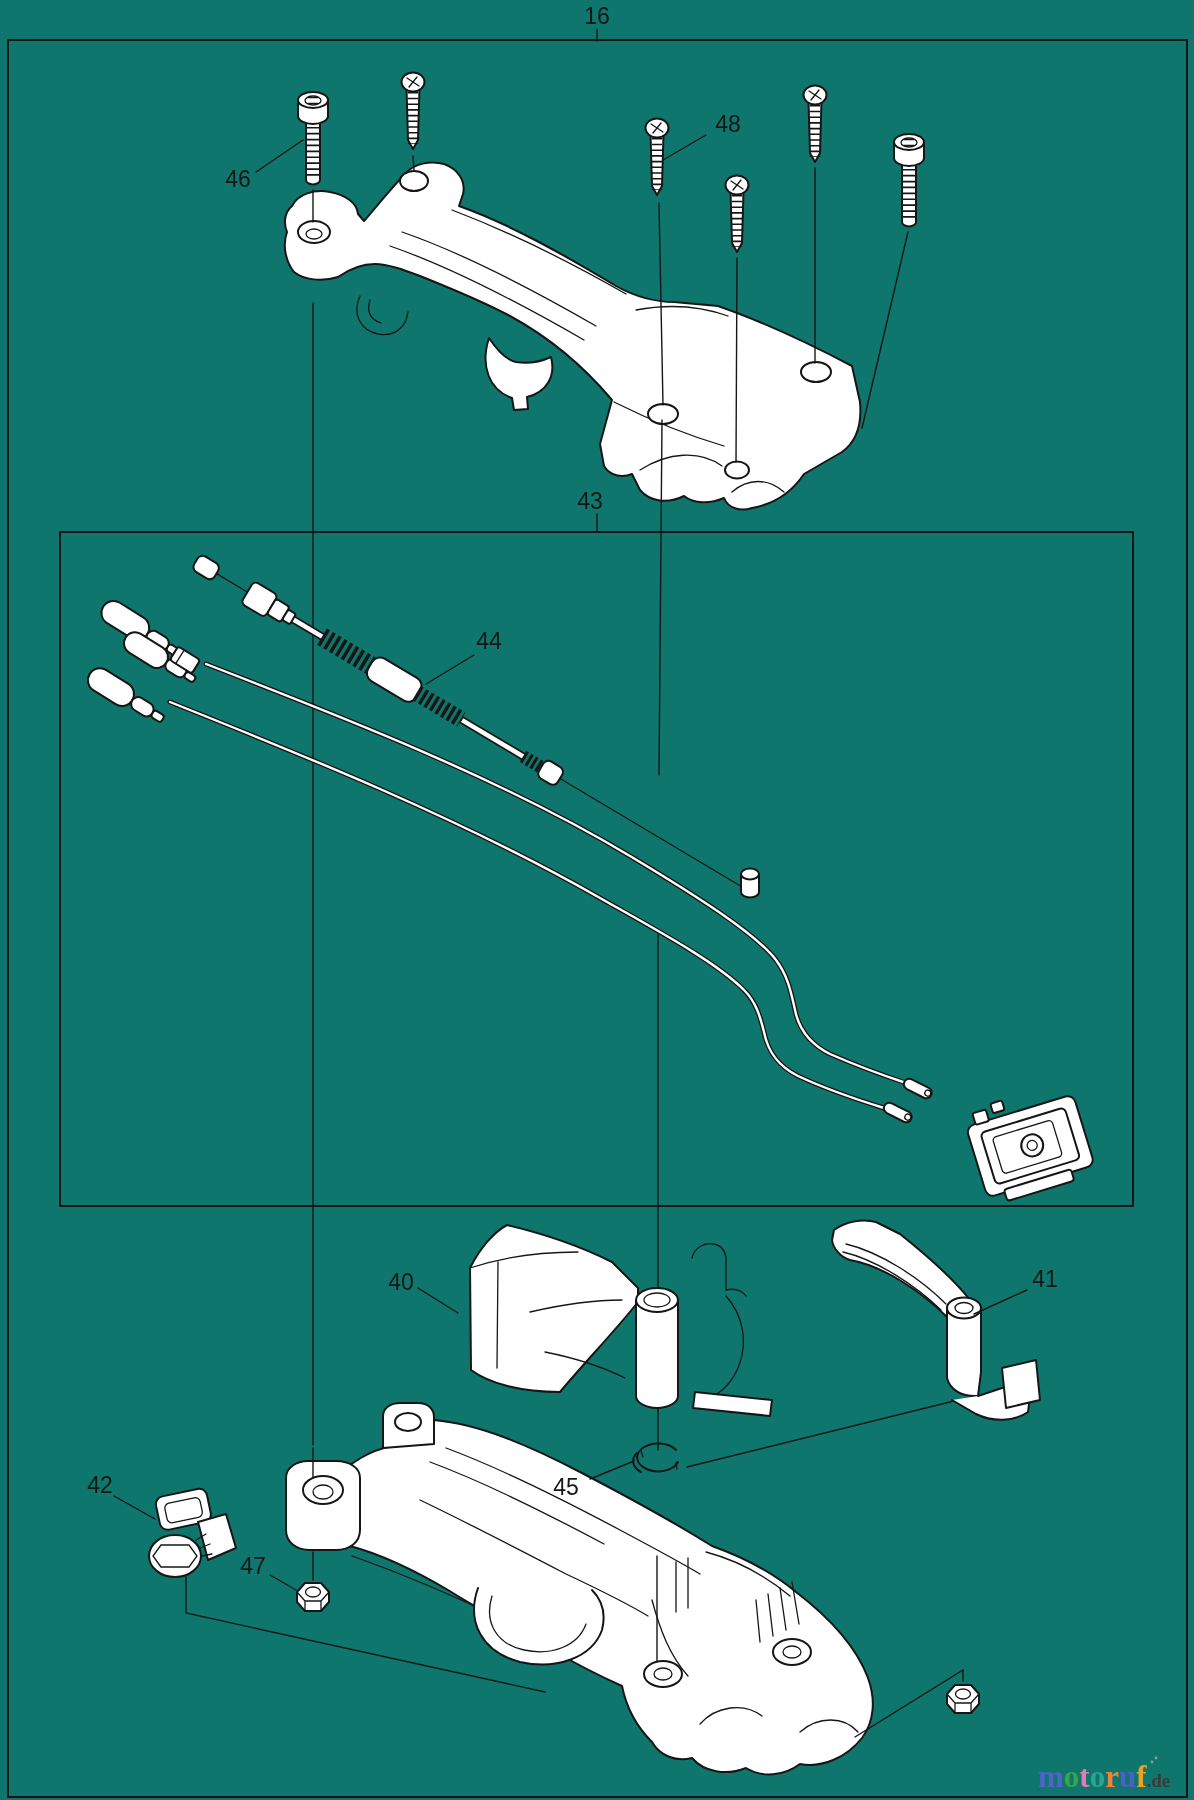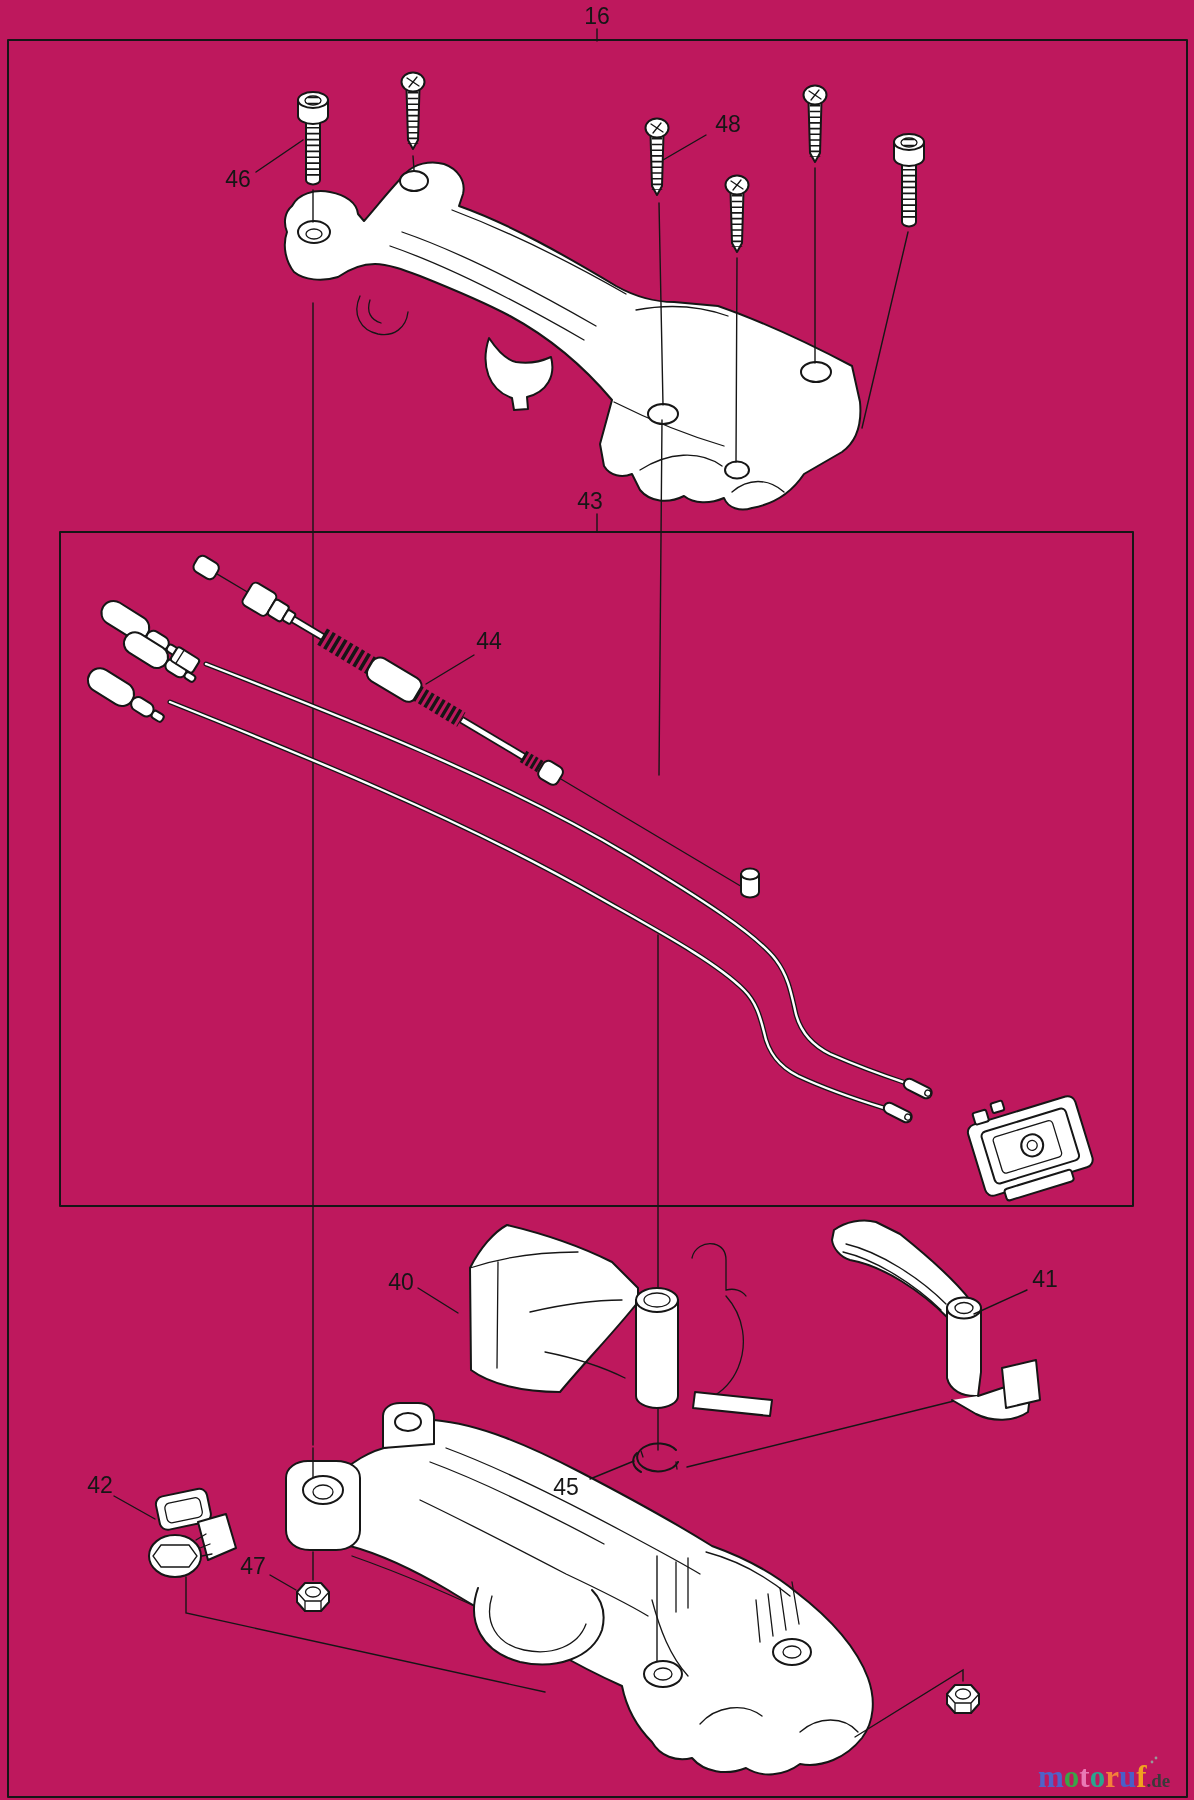--- a/index.html
+++ b/index.html
@@ -1,16 +1,16 @@
 <!DOCTYPE html>
 <html><head>
 <meta charset="utf-8">
 <style>
   html,body{margin:0;padding:0;background:#ffffff;}
-  .stage{position:relative;width:1194px;height:1800px;background:#be185d;overflow:hidden;
+  .stage{position:relative;width:1194px;height:1800px;background:#0f766e;overflow:hidden;
          font-family:"Liberation Sans",sans-serif;}
   svg{position:absolute;left:0;top:0;}
   .ln{fill:none;stroke:#161616;stroke-width:2;stroke-linecap:round;stroke-linejoin:round;}
   .fillw{fill:#ffffff;stroke:#161616;stroke-width:2;stroke-linecap:round;stroke-linejoin:round;}
   .thin{fill:none;stroke:#161616;stroke-width:1.3;stroke-linecap:round;}
   .ldr{fill:none;stroke:#161616;stroke-width:1.4;stroke-linecap:round;}
   .rib{fill:none;stroke:#161616;stroke-linecap:butt;}
   .wireO{fill:none;stroke:#161616;stroke-width:5;stroke-linecap:round;}
   .wireI{fill:none;stroke:#ffffff;stroke-width:2.4;stroke-linecap:round;}
   .tubeO{fill:none;stroke:#161616;stroke-width:8;stroke-linecap:butt;}

